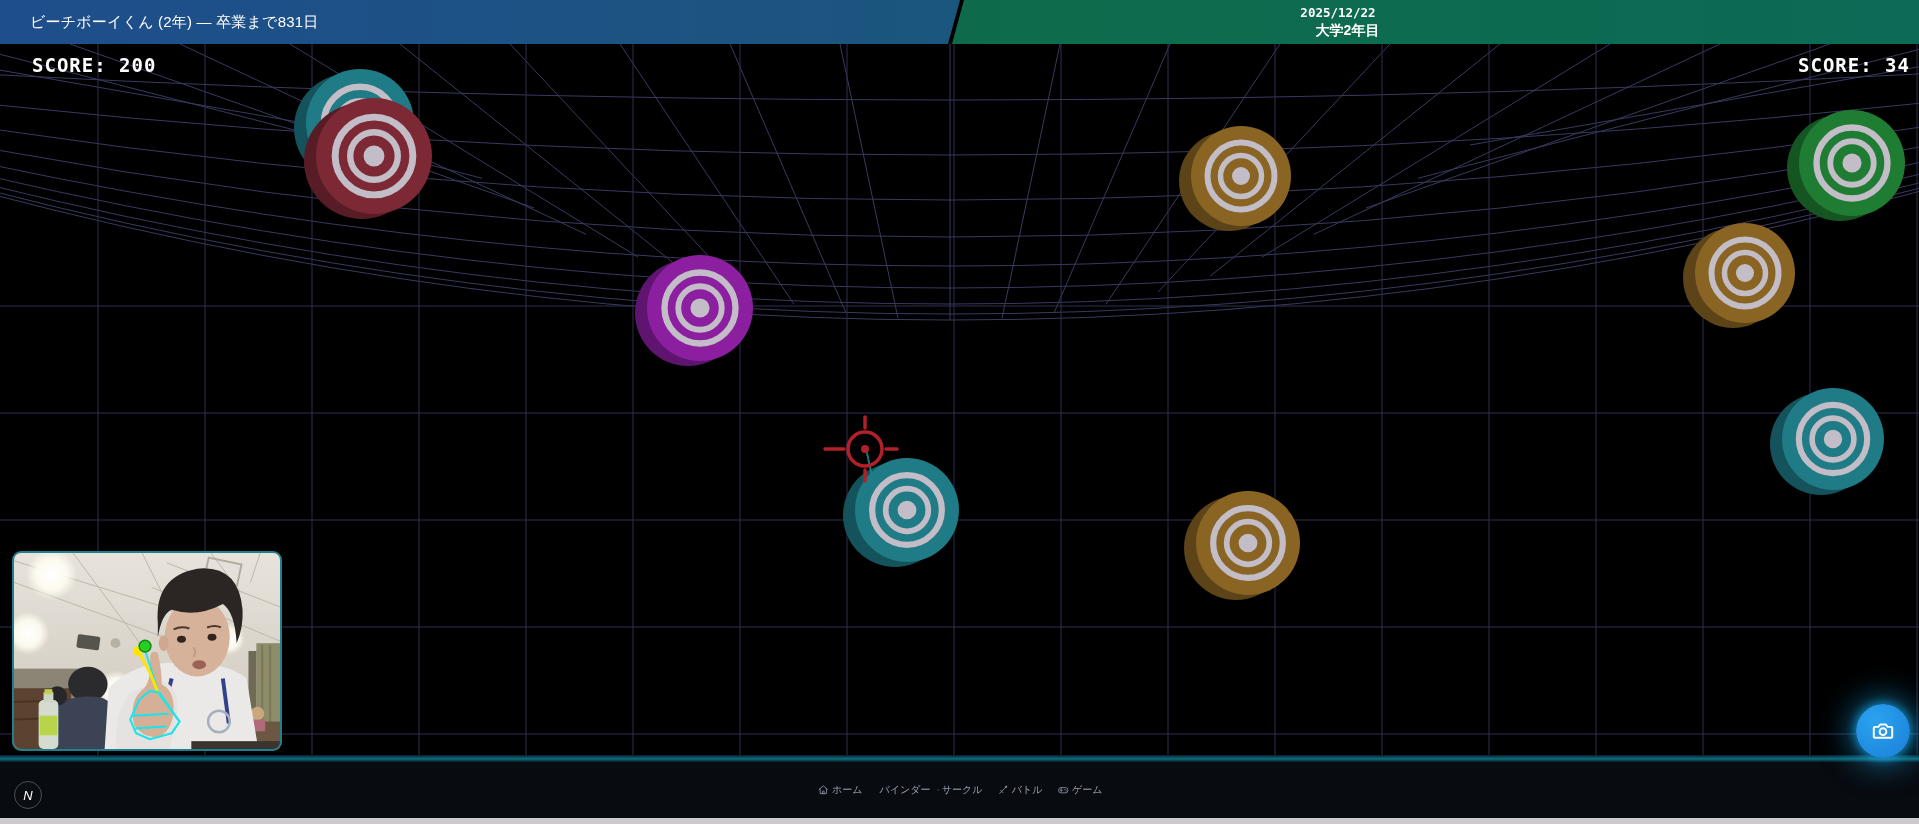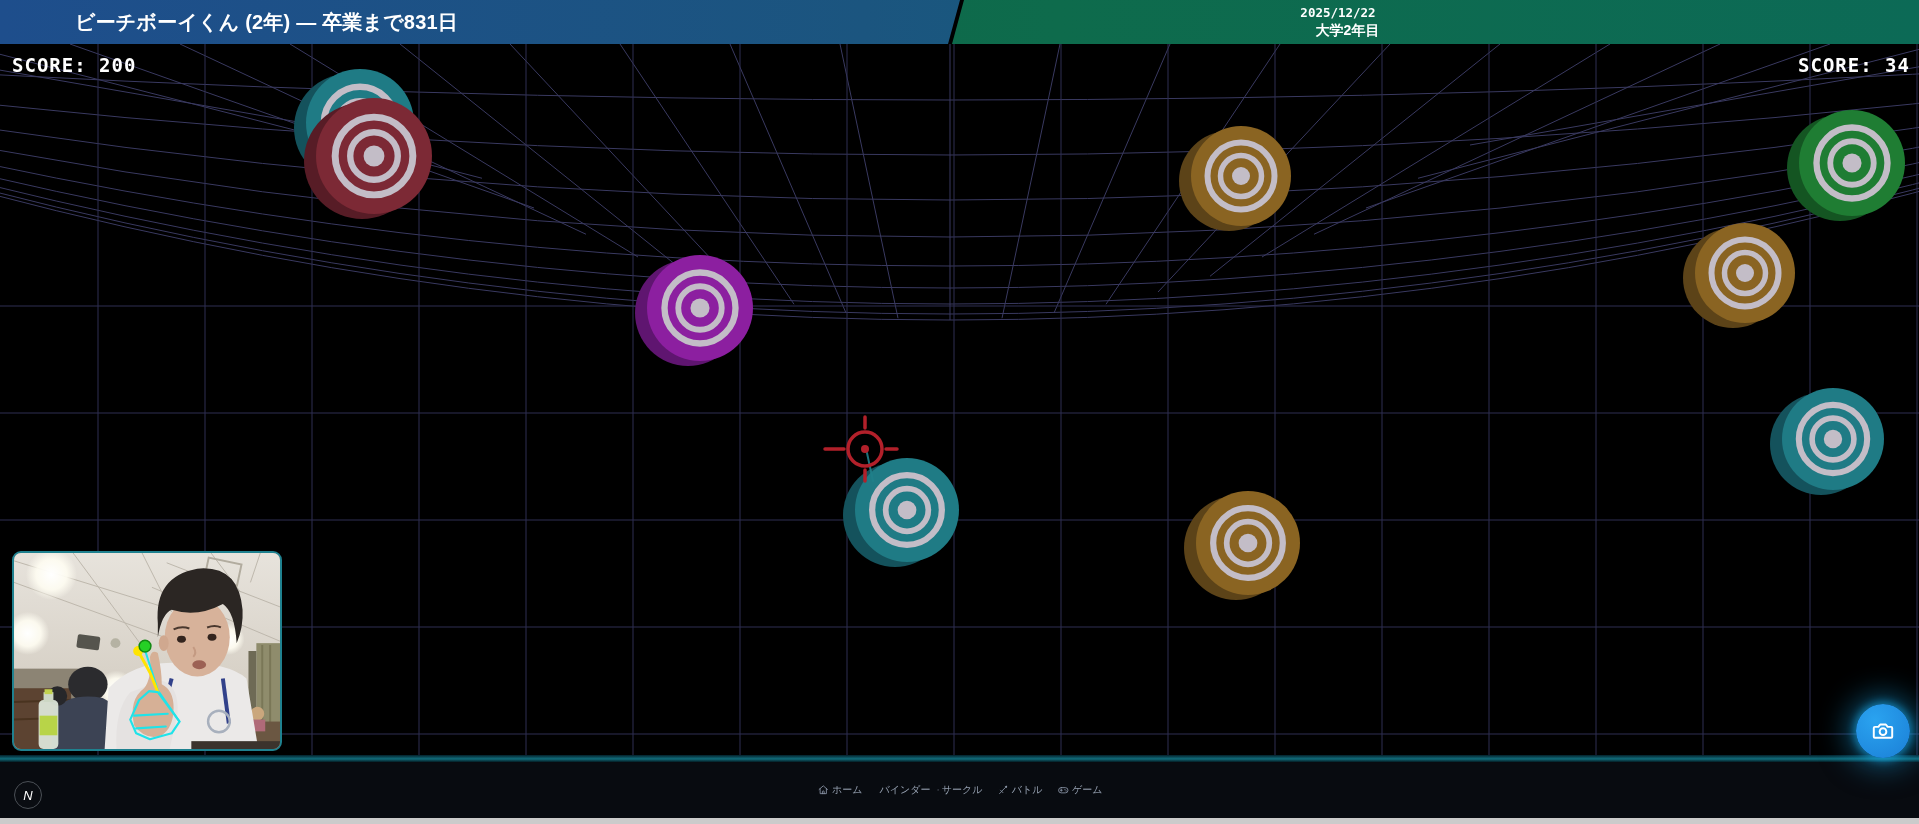--- a/index.html
+++ b/index.html
@@ -13,32 +13,32 @@
     background:linear-gradient(90deg,#1e4e8c 0%,#1b557f 45%,#13607a 80%,#10657b 100%);
     clip-path:polygon(0 0,960px 0,948px 100%,0 100%);
   }
   .header-right {
     position:absolute; inset:0;
     background:linear-gradient(90deg,#0d6243 0%,#0e6b4c 55%,#0c6a56 100%);
     clip-path:polygon(964px 0,100% 0,100% 100%,952px 100%);
   }
   .header-title {
     position:absolute; left:30px; top:0; height:44px; display:flex; align-items:center;
-    color:#fff; font-size:20px; font-weight:bold; letter-spacing:.2px; z-index:2;margin-left:45px;
+    color:#fff; font-size:15px; font-weight:normal; letter-spacing:.2px; z-index:2;
   }
   .header-date-block {
     position:absolute; left:1338px; top:5px; transform:translateX(-50%);
     text-align:center; color:#fff; z-index:2; line-height:1.25;
   }
   .header-date { font-family:"DejaVu Sans Mono", monospace; font-size:12.5px; font-weight:bold; }
   .header-stage { font-size:14px; font-weight:bold; margin-top:1px;margin-left:19px; }
 
   
   .hud { position:absolute; z-index:30; color:#fff; font-family:"DejaVu Sans Mono", monospace;
-         font-weight:bold; font-size:19px; letter-spacing:1px; top:54px; }
+         font-weight:bold; font-size:19px; letter-spacing:1px; top:54px;margin-left:20px; }
   .hud.score { left:12px; }
   .hud.time  { right:9px; }
 
   
   #game-svg { position:absolute; top:0; left:0; z-index:5; }
 
   
   .webcam {
     position:absolute; left:12px; top:551px; width:270px; height:200px; z-index:20;
     border:2px solid #1f818f; border-radius:9px; overflow:hidden; background:#888;

